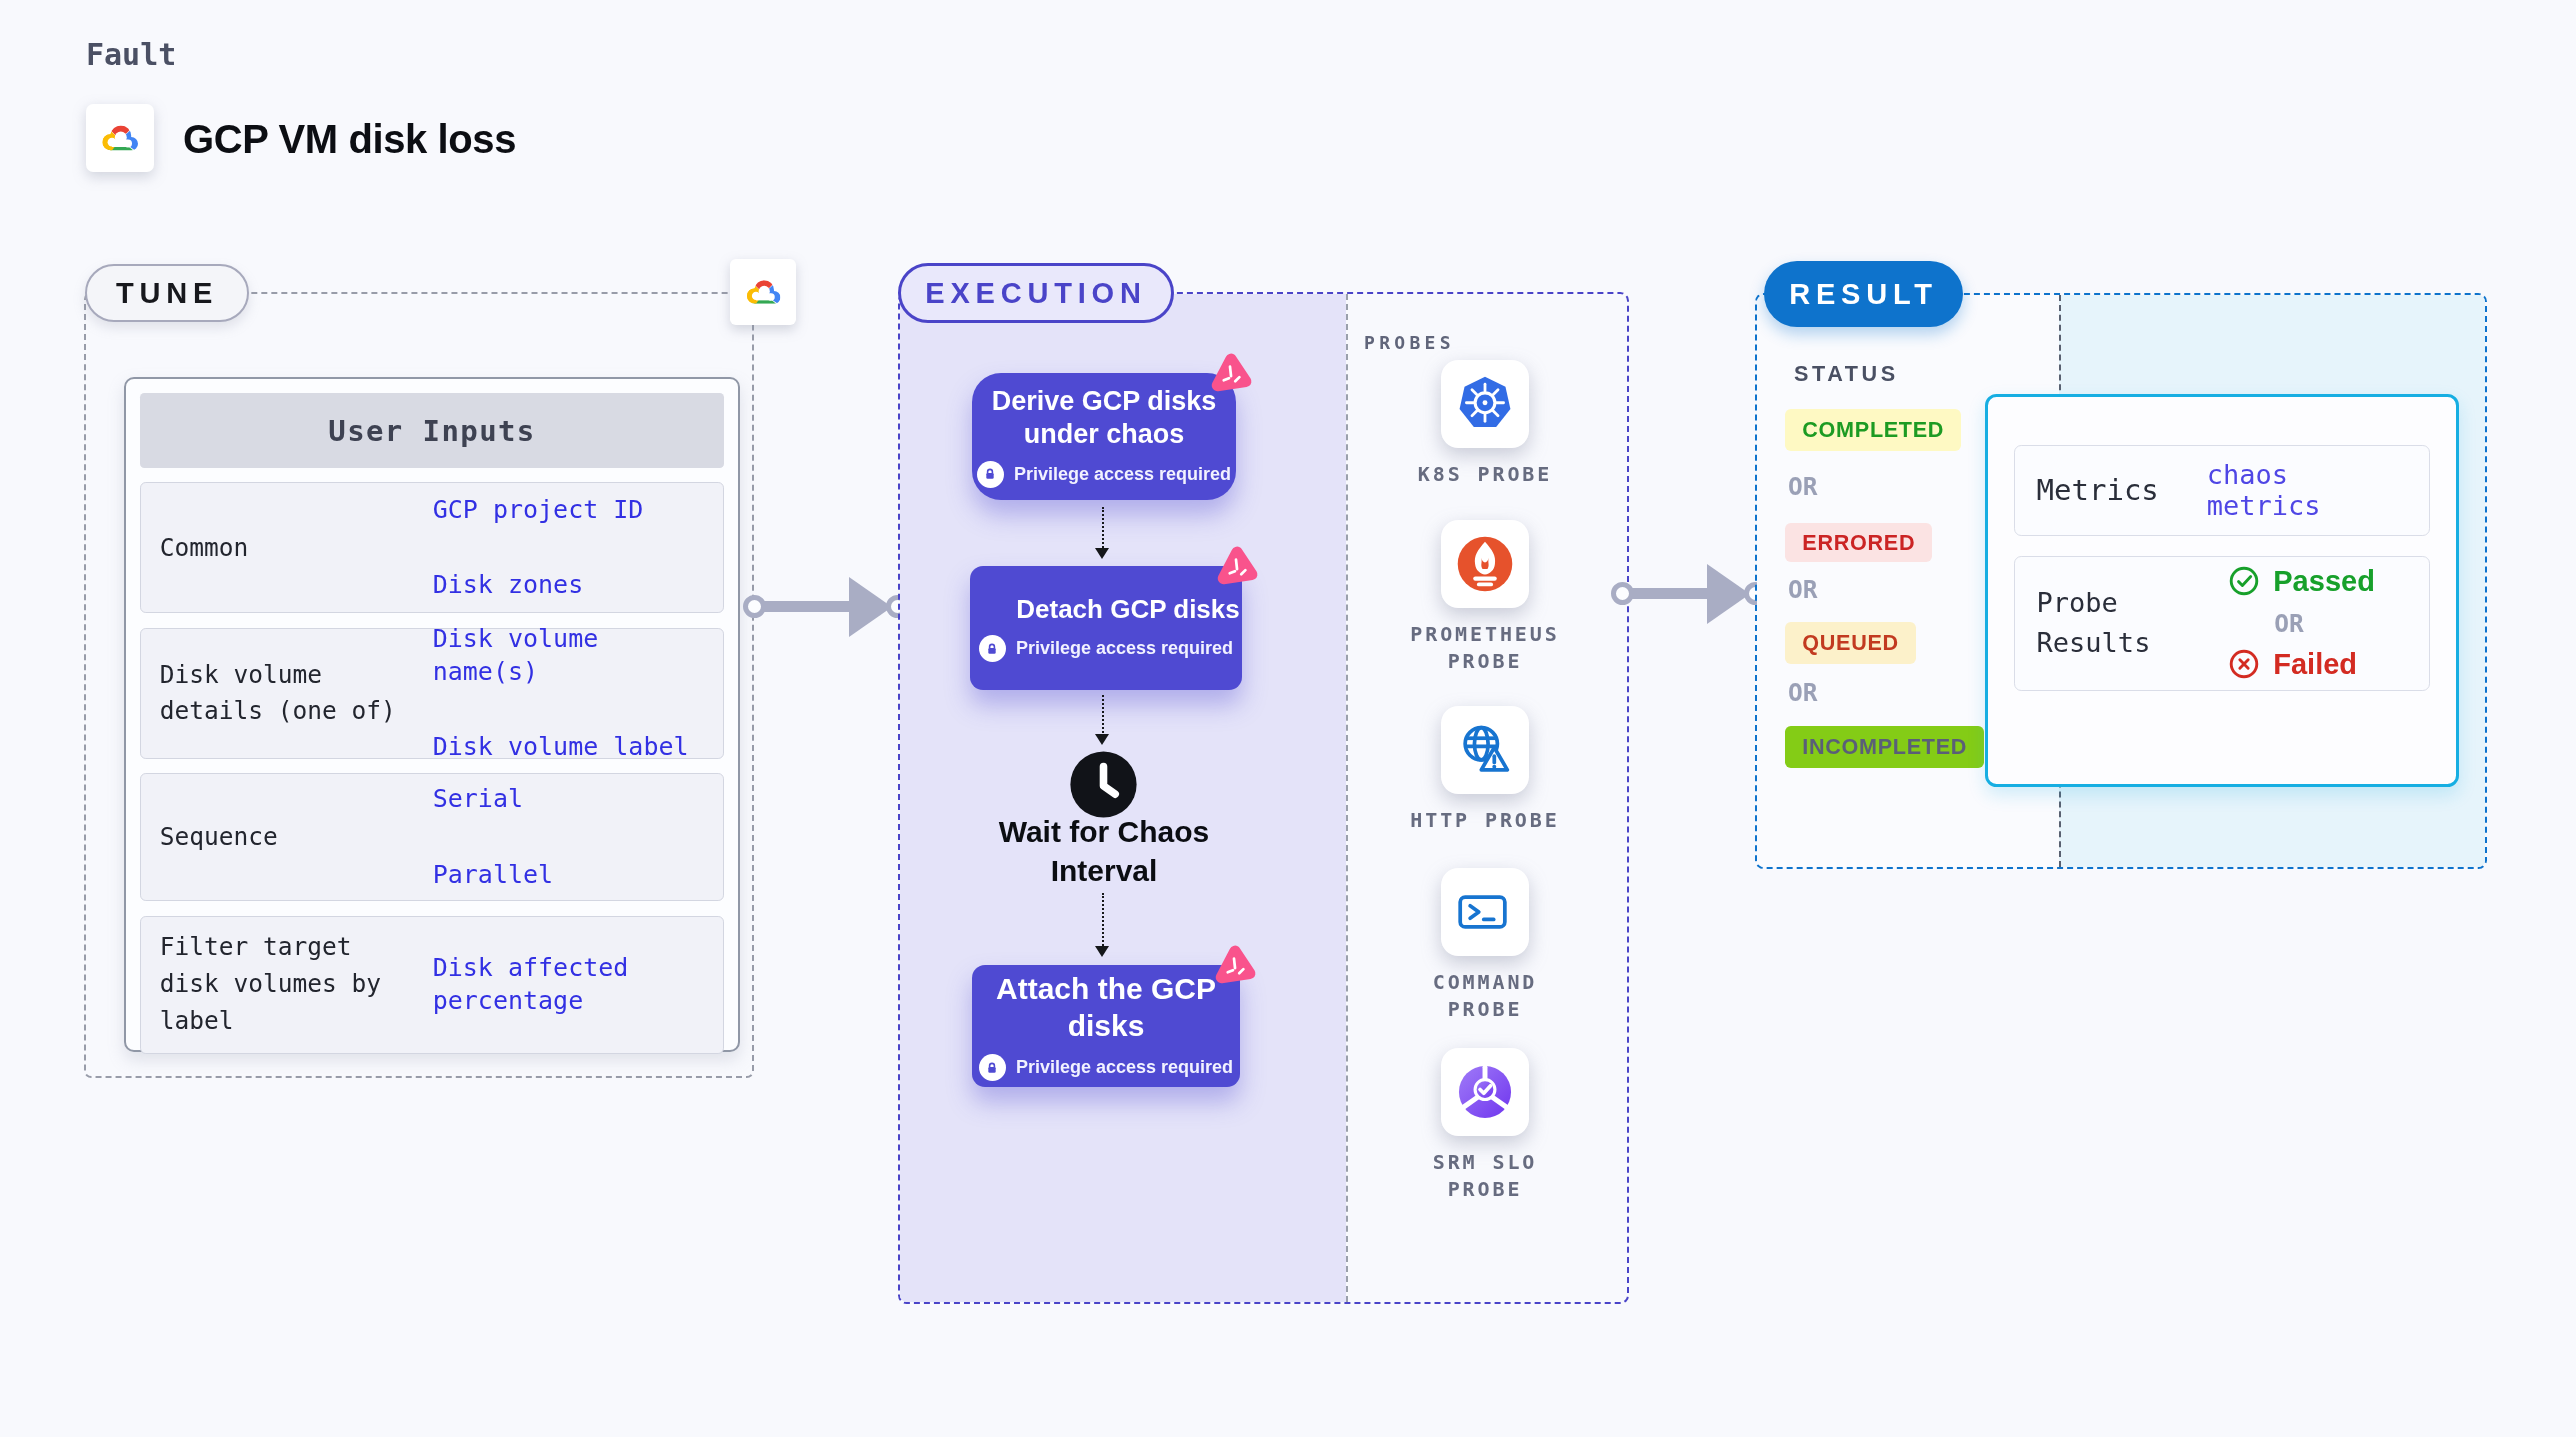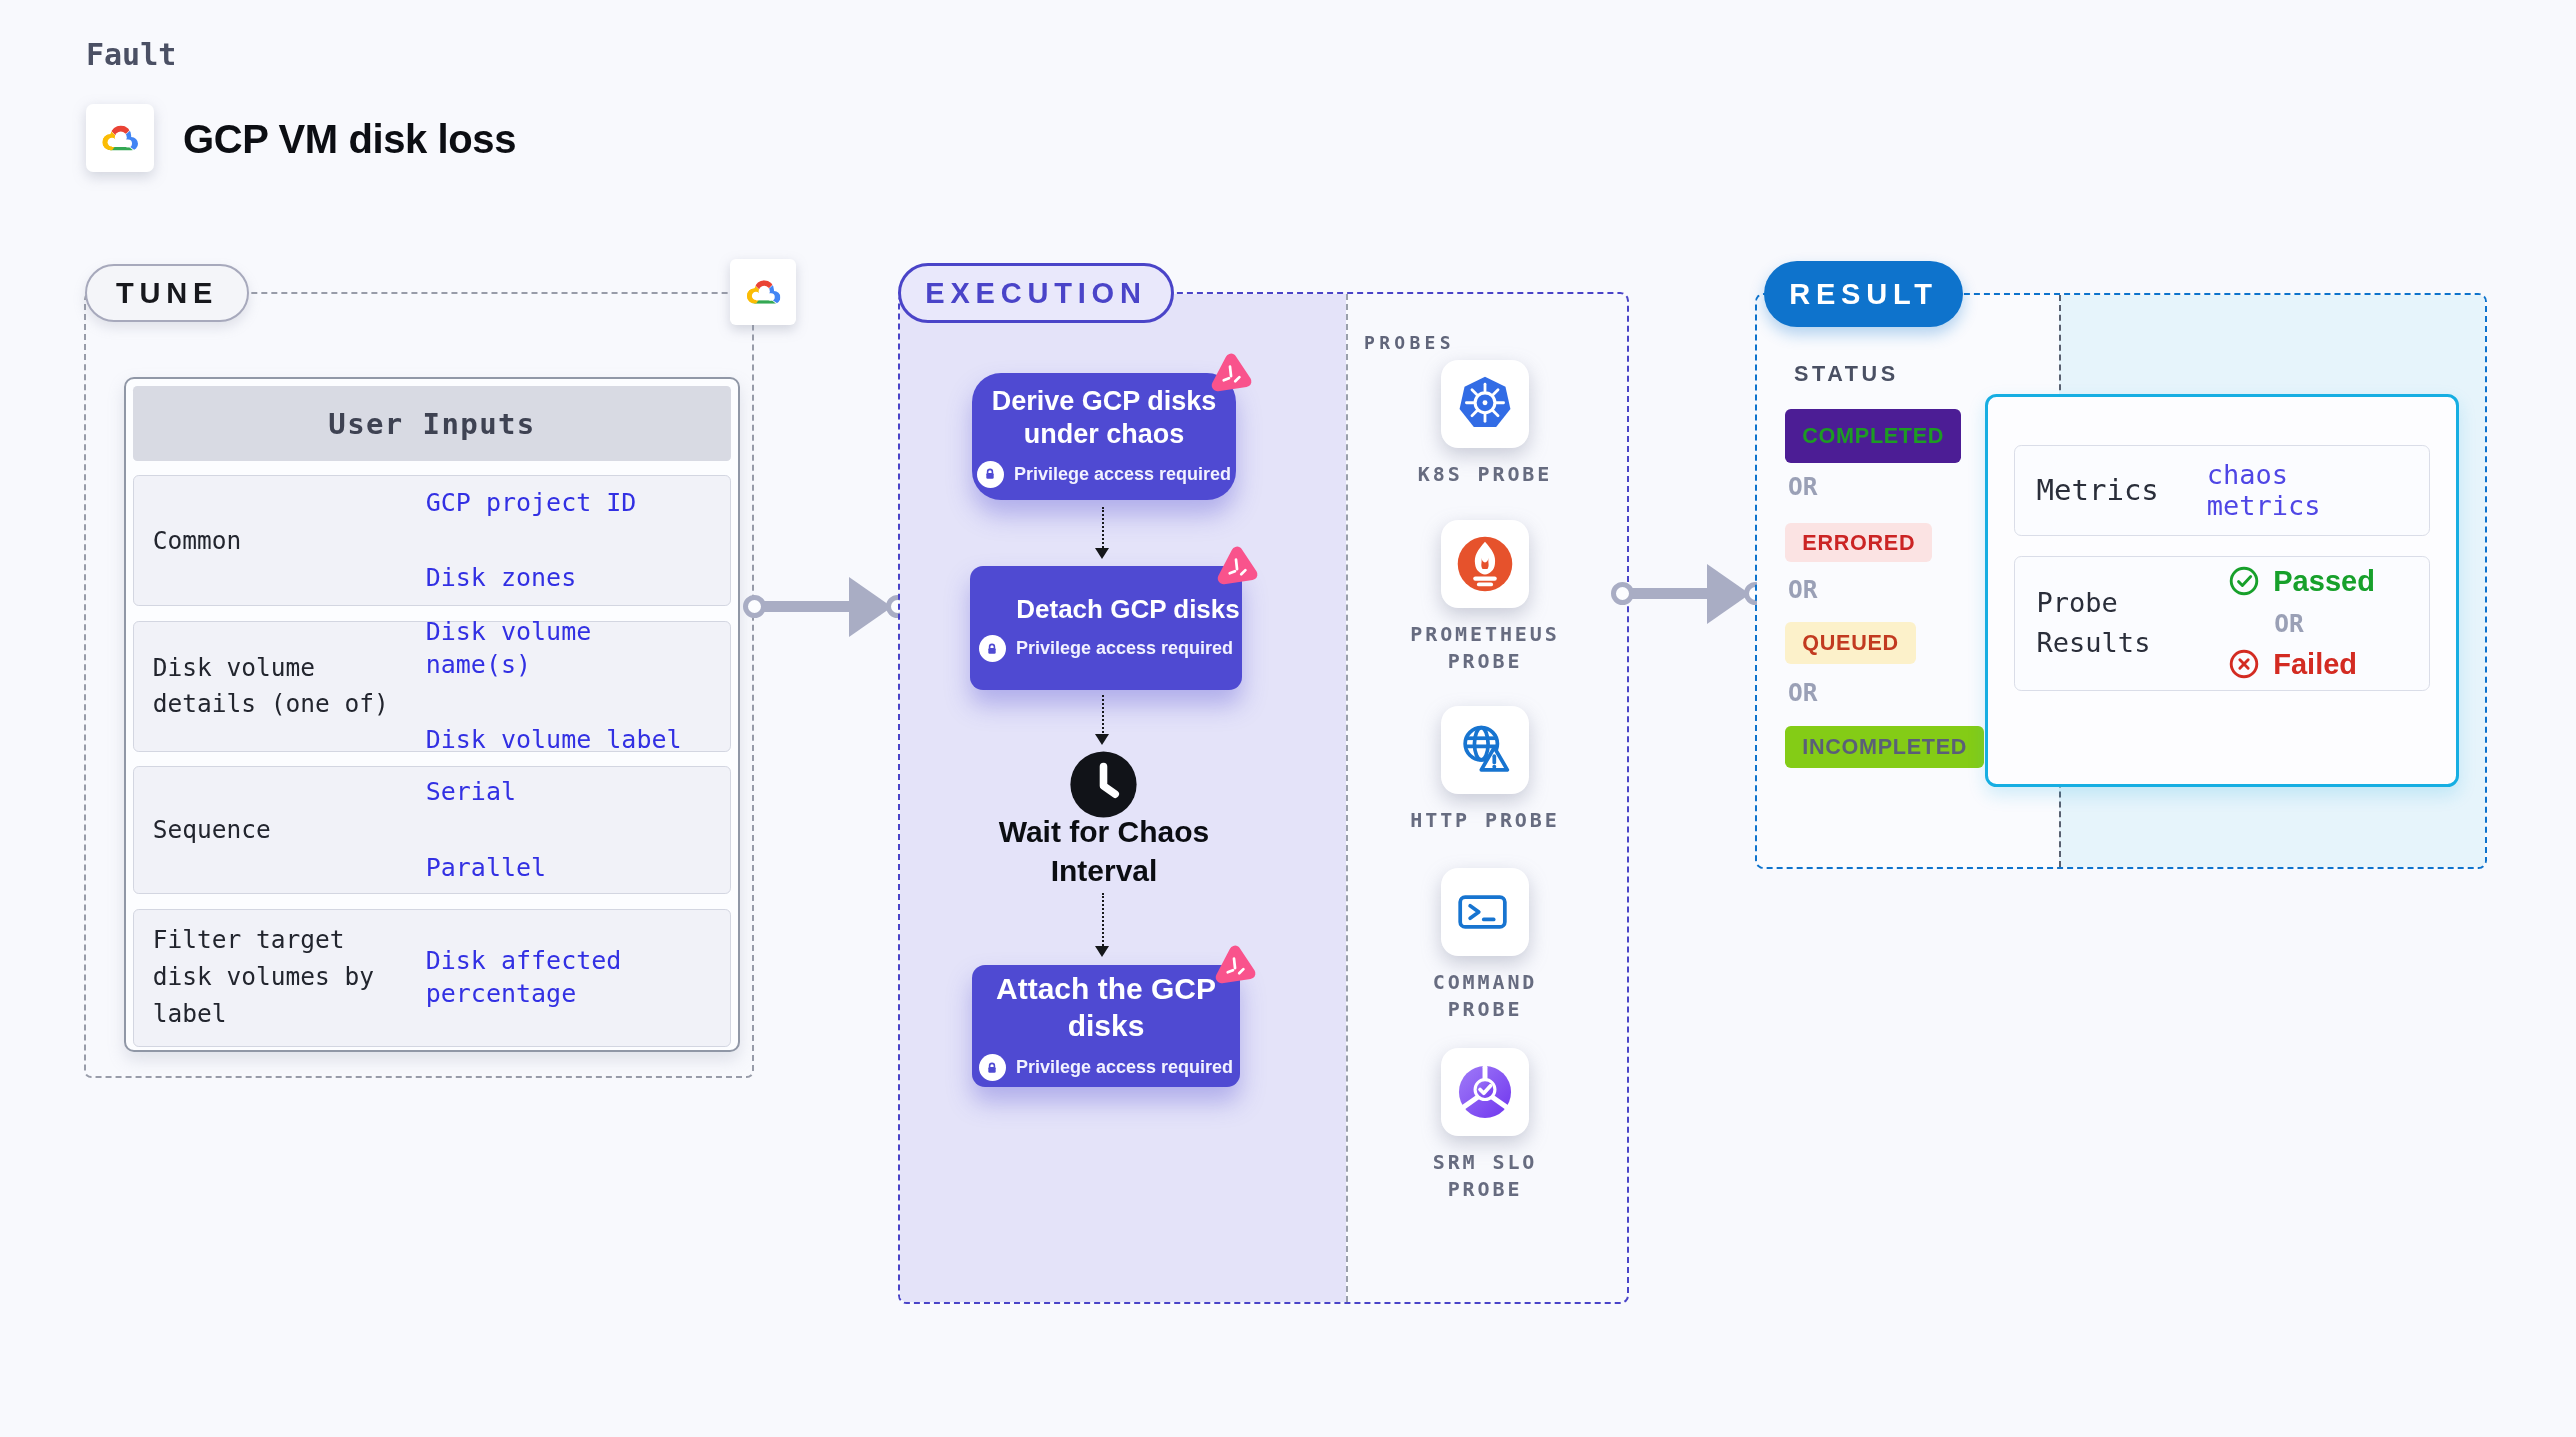--- a/index.html
+++ b/index.html
@@ -20,21 +20,21 @@
 
   
   .tune-panel { left:84px; top:292px; width:670px; height:786px; border:2.2px dashed #989ca9; border-radius:7.2px; }
   .pill { display:flex; align-items:center; justify-content:center; border-radius:43px; font-weight:800; letter-spacing:5.8px; }
   .tune-pill { left:85px; top:264px; width:164px; height:58px; background:#f4f5f9; border:2.9px solid #a7a9bc;
     color:#17181d; font-size:29px; box-shadow:0 5.8px 11.5px rgba(150,155,175,.25);}
   .gcp-mini { left:730px; top:259px; width:66px; height:66px; background:#fff; border-radius:5.8px;
     box-shadow:0 4.3px 11.5px rgba(140,145,165,.35); display:flex; align-items:center; justify-content:center; }
 
   .ui-card { left:124px; top:377px; width:616px; height:675px; background:#fcfdff; border:2.2px solid #9097a6;
-    border-radius:10px; padding:7px; box-shadow:0 7.2px 16px rgba(150,155,175,.25);}
+    border-radius:10px; padding:14px; box-shadow:0 7.2px 16px rgba(150,155,175,.25);}
   .ui-header { height:75px; background:#d8dae3; border-radius:4.3px; display:flex; align-items:center; justify-content:center;
     font-family:"DejaVu Sans Mono",monospace; font-size:29px; font-weight:700; color:#3e4252; letter-spacing:1.4px;}
   .ui-row { margin-top:14.4px; background:#f1f2f8; border:1.4px solid #d3d6e1; border-radius:5.8px;
     display:flex; align-items:center; padding:0 18.7px; }
   .ui-row .lbl { width:238px; flex:none; font-family:"DejaVu Sans Mono",monospace; font-size:24.5px; color:#22252e; line-height:1.5; }
   .ui-row .vals { flex:1; display:flex; flex-direction:column; gap:43px; padding-left:35px; }
   .ui-row .val { font-family:"DejaVu Sans Mono",monospace; font-size:25px; color:#3230e3; line-height:1.3; }
   .row-h1 { height:131px; } .row-h2 { height:131px; } .row-h3 { height:128px; } .row-h4 { height:138px; }
   .row-h4 .val { max-width:238px; }
 
@@ -93,21 +93,21 @@
   .result-outer { left:1755px; top:293px; width:732px; height:576px; border:2.9px dashed #0e73cc; border-radius:8.6px; overflow:hidden; }
   .status-bg { position:absolute; left:0; top:0; width:302px; height:100%; background:#fafbfe; }
   .output-bg { position:absolute; left:302px; top:0; right:0; height:100%; background:#e6f4fb; }
   .result-divider { position:absolute; left:302px; top:0; height:100%; border-left:2.2px dashed #596070; }
   .result-pill { left:1764px; top:261px; width:199px; height:66px; background:#0e73cc; color:#fff; font-size:29px;
     box-shadow:0 7.2px 14.4px rgba(14,115,204,.3); }
   .status-title { left:1794px; top:361px; font-size:21.6px; font-weight:800; letter-spacing:3.6px; color:#4a5063; }
   .badge { position:absolute; left:1785px; display:flex; align-items:center; border-radius:5.8px; padding:0 17.3px;
     font-size:21.6px; font-weight:800; letter-spacing:0.7px; }
   .or-txt { position:absolute; left:1788px; font-family:"DejaVu Sans Mono",monospace; font-size:24.5px; font-weight:700; color:#9aa0b6; }
-  .b-completed { top:409px; height:54px; background:#4c1d95; color:#1d9b23; }
+  .b-completed { top:409px; height:42px; background:#fef9c3; color:#1d9b23; }
   .b-errored   { top:523px; height:39px; background:#fbe3e3; color:#cb2424; }
   .b-queued    { top:622px; height:42px; background:#fcf1ca; color:#c23a20; }
   .b-incompleted { top:726px; height:42px; background:#84cc16; color:#5a5f78; }
   .or1 { top:472px; } .or2 { top:575px; } .or3 { top:678px; }
 
   .output-box { left:1985px; top:394px; width:474px; height:393px; background:#fdfdff; border:3.6px solid #16aee2;
     border-radius:11.5px; padding:24.5px 26px; box-shadow:0 7.2px 17.3px rgba(22,174,226,.18); }
   .output-head { height:68px; background:#d2d4e0; border-radius:5.8px; display:flex; align-items:center; justify-content:center;
     font-family:"DejaVu Sans Mono",monospace; font-size:29px; font-weight:700; color:#565b6e; }
   .o-row { border:1.4px solid #dadde8; border-radius:7.2px; background:#fbfcff; display:flex; align-items:center; padding:0 21.6px; }

